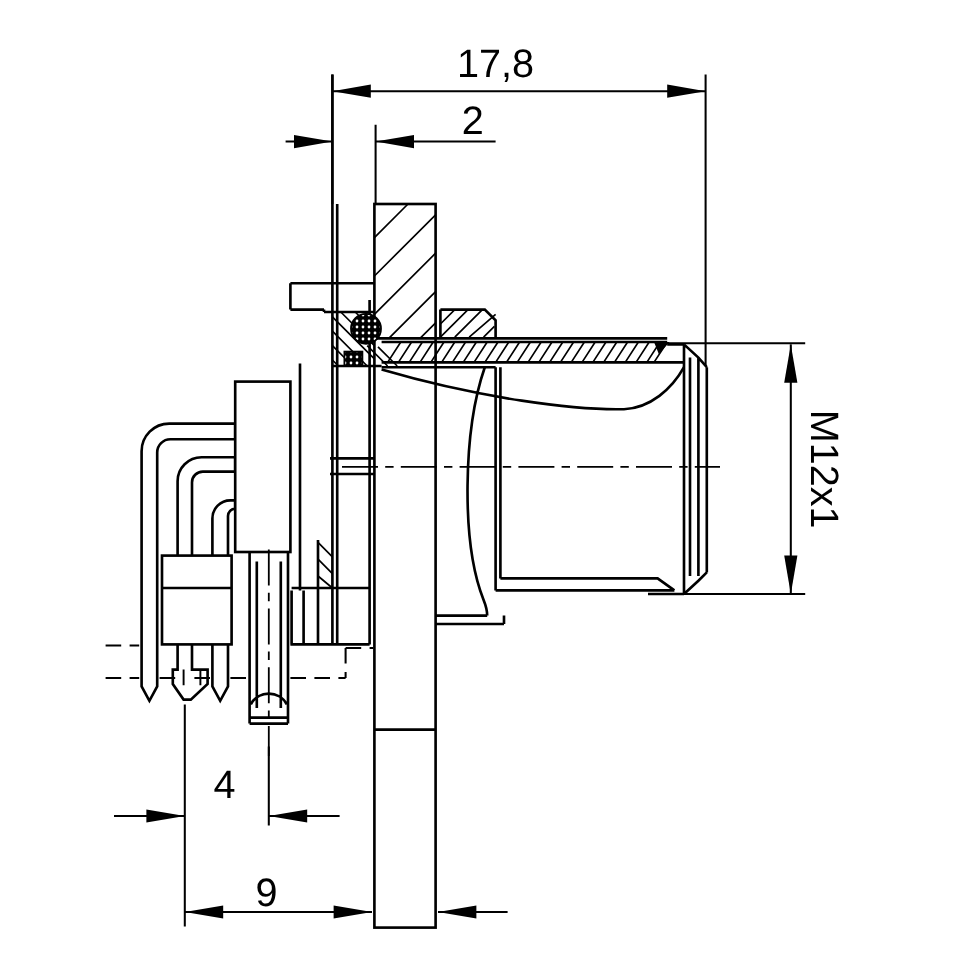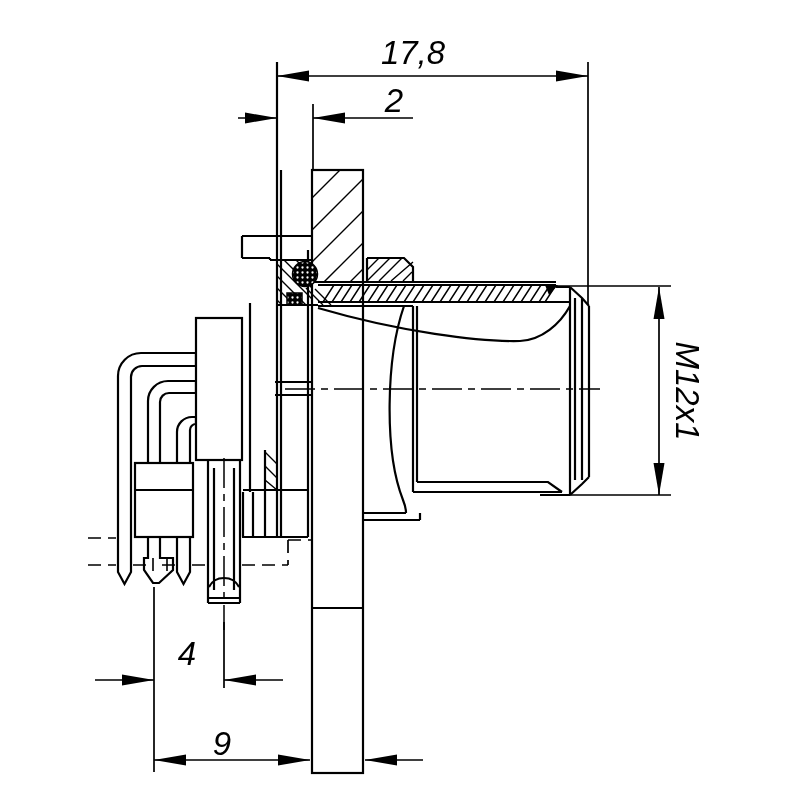--- a/index.html
+++ b/index.html
@@ -1,16 +1,16 @@
 <!DOCTYPE html>
 <html><head>
 <meta charset="utf-8">
 <style>
   html,body{margin:0;padding:0;background:#ffffff;width:800px;height:800px;overflow:hidden;}
-  #stage{width:800px;height:620px;position:relative;background:#fff;font-style:italic;}
+  #stage{width:800px;height:620px;position:relative;background:#fff;}
   svg{display:block;}
   text{font-family:"Liberation Sans", sans-serif;font-size:33px;fill:#000;}
 </style>
 </head>
 <body>
 
 <div id="stage">
 <svg width="800" height="800" viewBox="0 0 800 800">
   <defs>
     <pattern id="seal" width="5" height="5" patternUnits="userSpaceOnUse">

